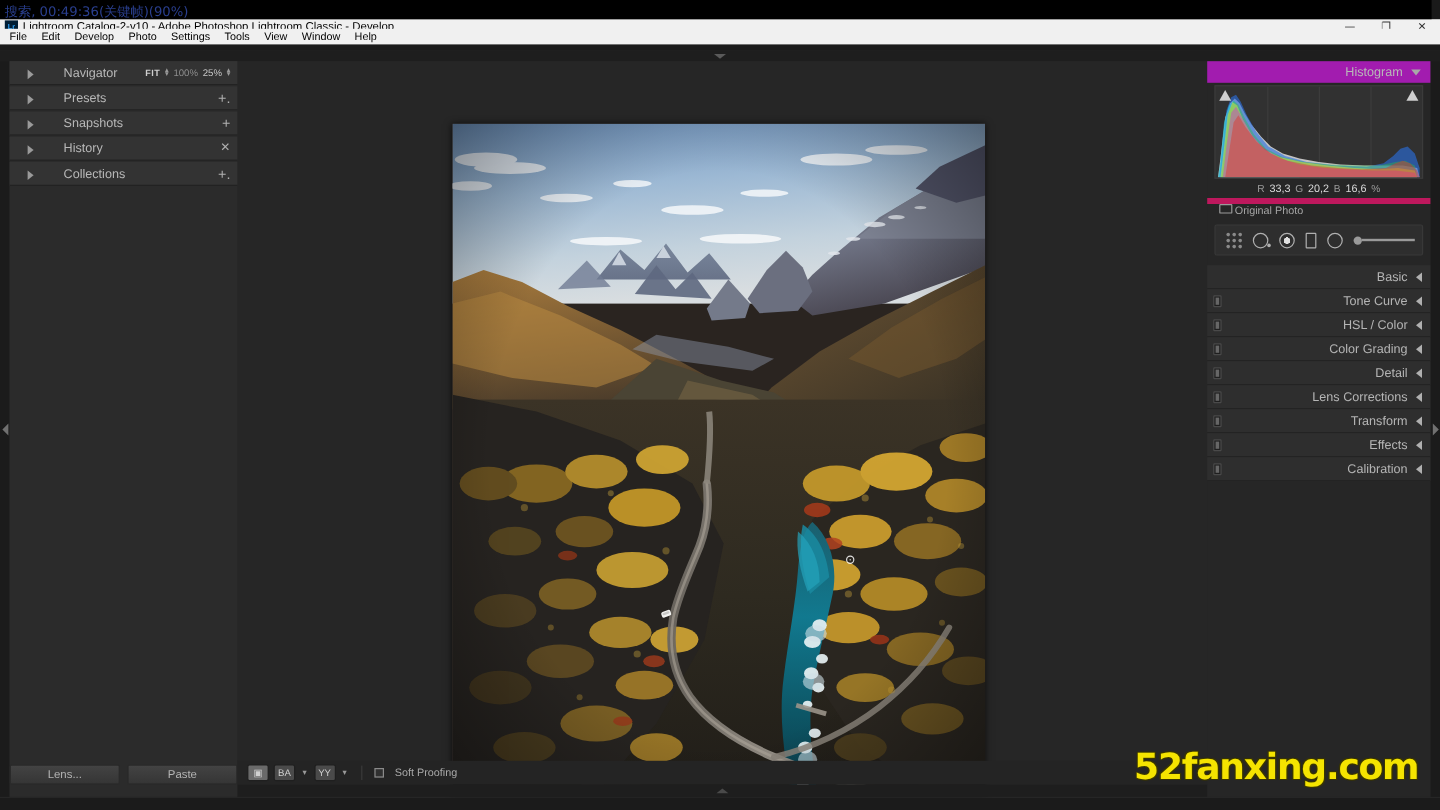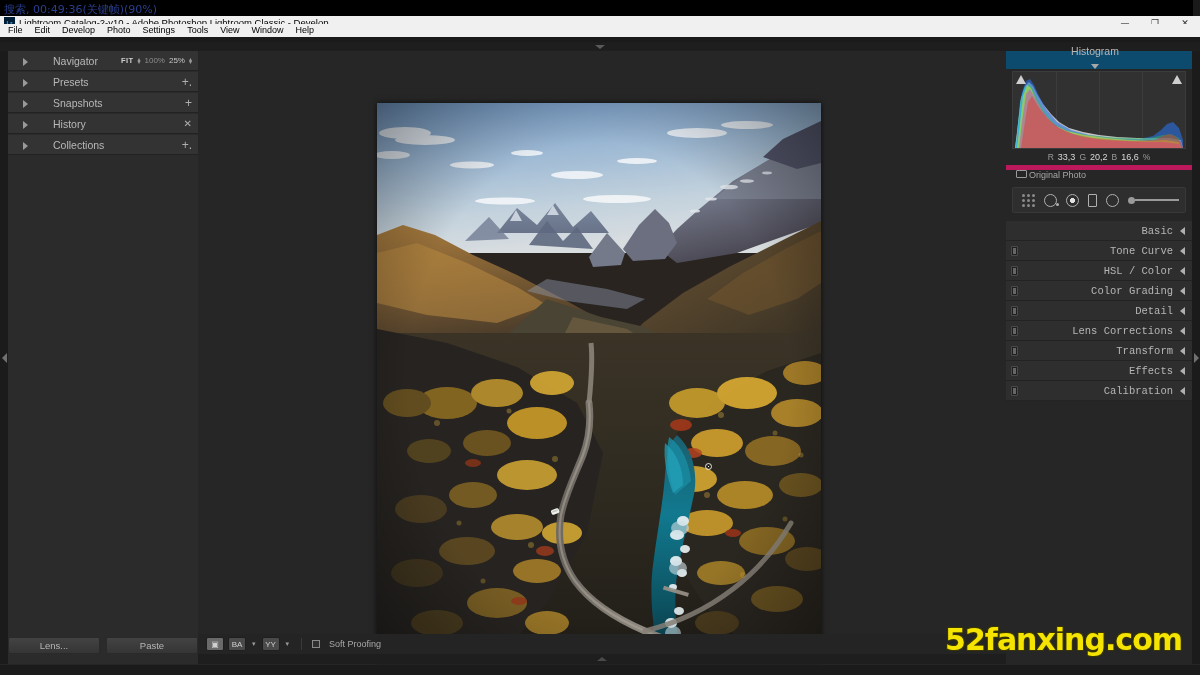--- a/index.html
+++ b/index.html
@@ -233,22 +233,21 @@
 
   
   .right-panel {
     position: absolute; right: 8px; top: 9px;
     width: 186px; height: 613px;
     background: #262626;
   }
   .hist-head {
     height: 18px; display: flex; align-items: center; justify-content: flex-end;
     padding-right: 8px; gap: 7px;
-    background: #0c4a6e;
-    flex-direction: column;
+    background: #a21caf;
   }
   .hist-title { font-size: 10.5px; color: #b8b8b8; }
   .tri-dn-sm {
     width: 0; height: 0;
     border-left: 4px solid transparent;
     border-right: 4px solid transparent;
     border-top: 5px solid #a8a8a8;
   }
   .hist-box {
     margin: 2px 6px 0 6px; height: 78px;
@@ -306,21 +305,20 @@
   .ico-slider .bar { width: 44px; height: 2px; background: #9a9a9a; }
 
   .sec-list { margin-top: 8px; }
   .sec-row {
     position: relative;
     height: 20px; background: #2e2e2e;
     border-bottom: 1px solid #232323;
     display: flex; align-items: center; justify-content: flex-end;
     padding-right: 7px; gap: 7px;
     margin-bottom: 0px;
-    font-family: Liberation Mono, monospace;
   }
   .sec-sw {
     position: absolute; left: 5px; top: 5px;
     width: 7px; height: 10px;
     background: #1f1f1f; border: 1px solid #4a4a4a; border-radius: 1px;
   }
   .sec-sw:after {
     content: ""; position: absolute; left: 1px; top: 1px;
     width: 3px; height: 6px; background: #666; 
   }

